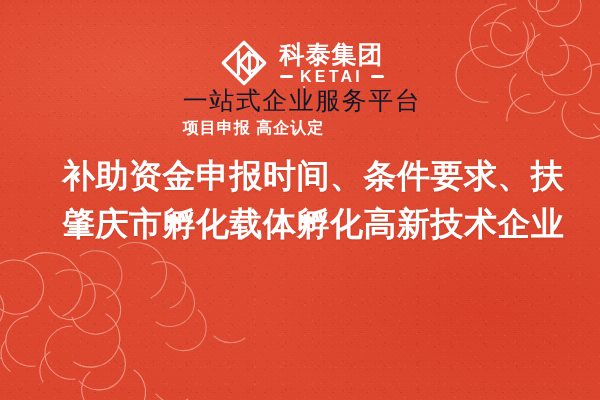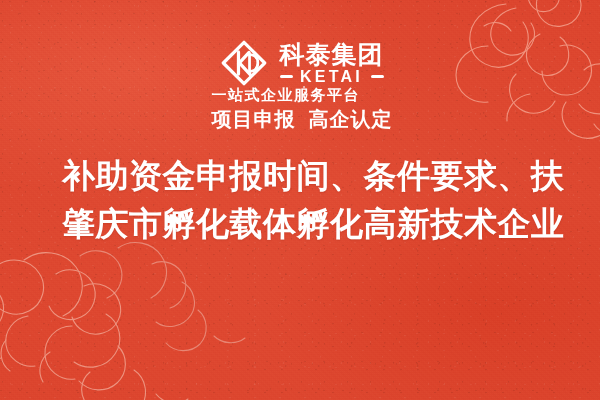--- a/index.html
+++ b/index.html
@@ -95,37 +95,36 @@
   #header-divider {
     width:2px; height:55px;
     background:rgba(255,255,255,.72);
     margin:0 20px 0 24px;
     flex:0 0 2px;
     border-radius:1px;
   }
 
   #tagline-block { display:flex; flex-direction:column; gap:6px; }
   #tagline-main {
-    color:#ffffff;
+    color:#0f172a;
     font-family:"DejaVu Sans", sans-serif;
-    font-size:15px;
-    font-weight:700;
+    font-size:25px;
+    font-weight:400;
     letter-spacing:1.5px;
     line-height:1.05;
     white-space:nowrap;
   }
   #tagline-sub {
     color:#fff;
-    font-family:Liberation Mono, monospace;
-    font-size:20px;
+    font-family:Liberation Sans, sans-serif;
+    font-size:16px;
     font-weight:bold;
     letter-spacing:1px;
     line-height:1.05;
     white-space:nowrap;
-    text-align:center;
   }
 
   
   #title {
     position:absolute;
     left:62px; top:152px;
     width:496px;
   }
   .title-line {
     color:#fff;

